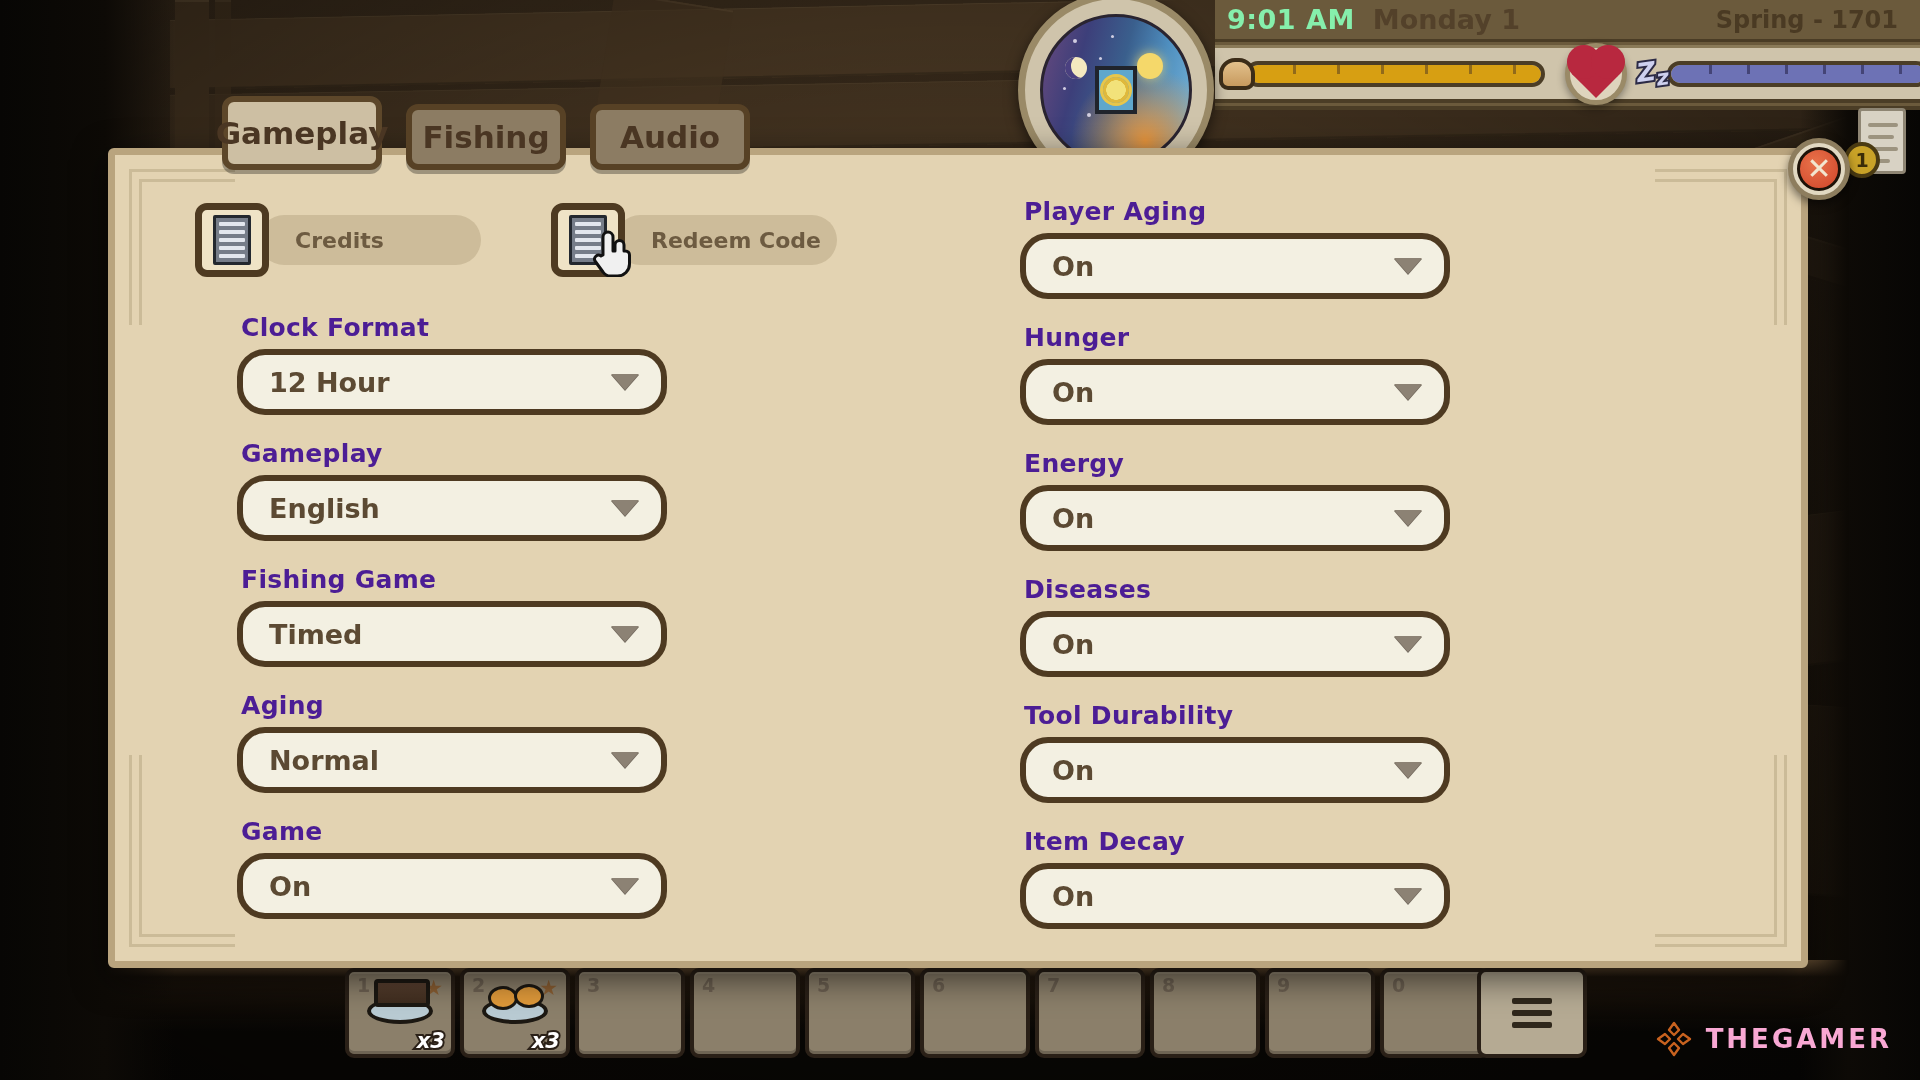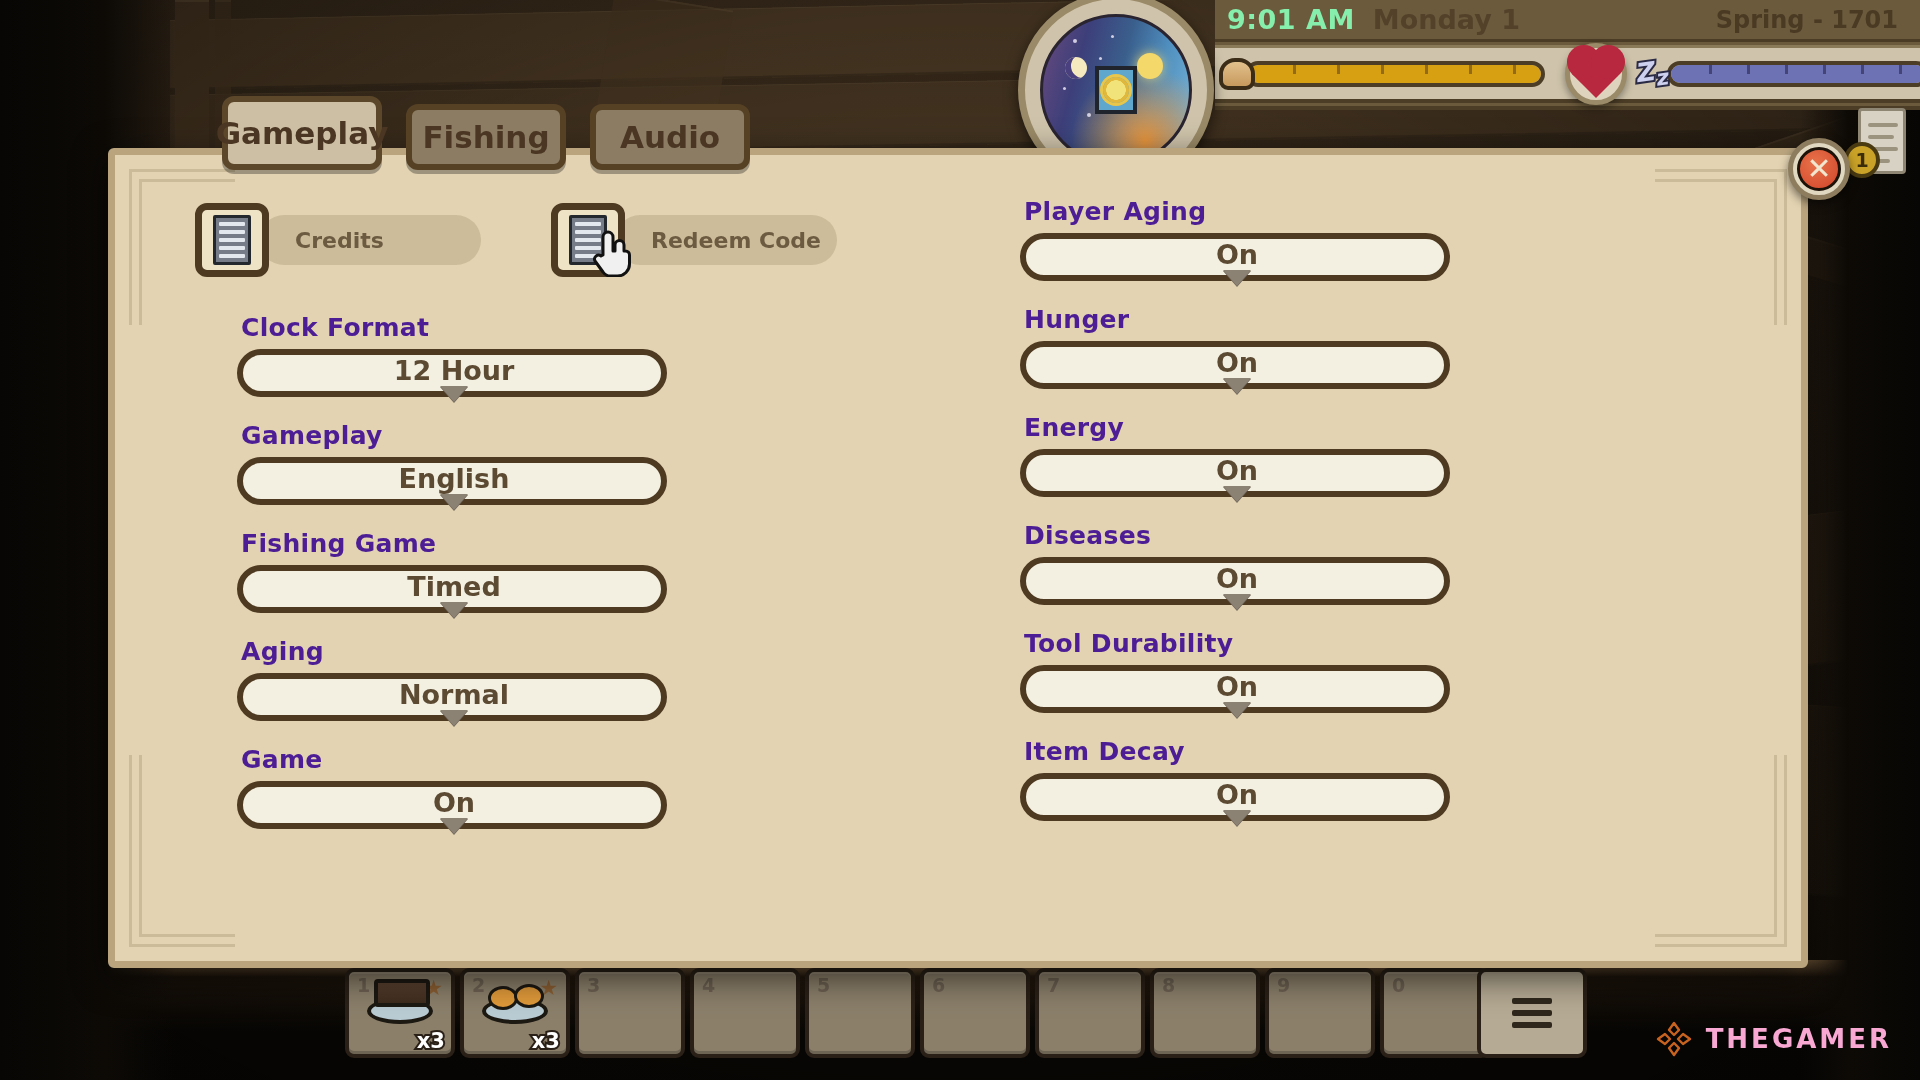--- a/index.html
+++ b/index.html
@@ -221,23 +221,23 @@
 
   
   #col-left { position:absolute; left:122px; top:158px; width:430px; }
   #col-right { position:absolute; left:905px; top:42px; width:430px; }
   .field { margin-bottom:24px; }
   .field-label {
     font-size:25px; font-weight:bold; color:#4c1d95; margin-bottom:7px; margin-left:4px;
     letter-spacing:.3px;
   }
   .dropdown {
-    height:48px; background:#f3f0e2; border:6px solid #4e3a21; border-radius:28px;
+    height:66px; background:#f3f0e2; border:6px solid #4e3a21; border-radius:28px;
     display:flex; align-items:center; justify-content:space-between;
-    padding:0 22px 0 26px; cursor:pointer;flex-direction:column;
+    padding:0 22px 0 26px; cursor:pointer;
   }
   .dropdown-value { font-size:27px; font-weight:bold; color:#5c4a33; }
   .caret {
     width:0;height:0;border-left:14px solid transparent;border-right:14px solid transparent;
     border-top:16px solid #8c8274; filter:drop-shadow(0 1px 0 #6f665a);
   }
 
   
   #hotbar {
     position:absolute; left:345px; top:968px; display:flex; gap:5px; z-index:4;
@@ -246,21 +246,21 @@
     width:110px;height:90px;background:#8b7f6a;border:4px solid #2a2017;border-radius:9px;
     position:relative; cursor:pointer;
     box-shadow:inset 0 -3px 0 rgba(0,0,0,.2), inset 0 2px 0 rgba(255,245,220,.12);
   }
   .slot-num {
     position:absolute; left:8px; top:2px; font-size:19px; font-weight:bold; color:#6d6152;
   }
   .slot-star { position:absolute; right:8px; top:4px; font-size:21px; color:#8a5e32; }
   .slot-count {
     position:absolute; right:6px; bottom:1px; font-size:21px; font-weight:bold;
-    color:#ffffff; -webkit-text-stroke:4px #2a2017; paint-order:stroke fill;
+    color:#ffffff; -webkit-text-stroke:4px #2a2017; paint-order:stroke fill;font-style:italic;
   }
   .slot-item { position:absolute; left:50%; top:48%; transform:translate(-50%,-50%); }
   .plate { width:66px;height:26px;border-radius:50%;background:#b9cbd3;border:4px solid #1c1812; }
   .cake {
     position:absolute; left:7px; top:-19px; width:56px;height:28px;border-radius:4px;
     background:linear-gradient(180deg,#5a4130,#3e2c1e); border:4px solid #1c1812;
   }
   .egg {
     position:absolute; width:30px;height:24px;border-radius:50%;
     background:#e09a3a; border:3px solid #1c1812;

